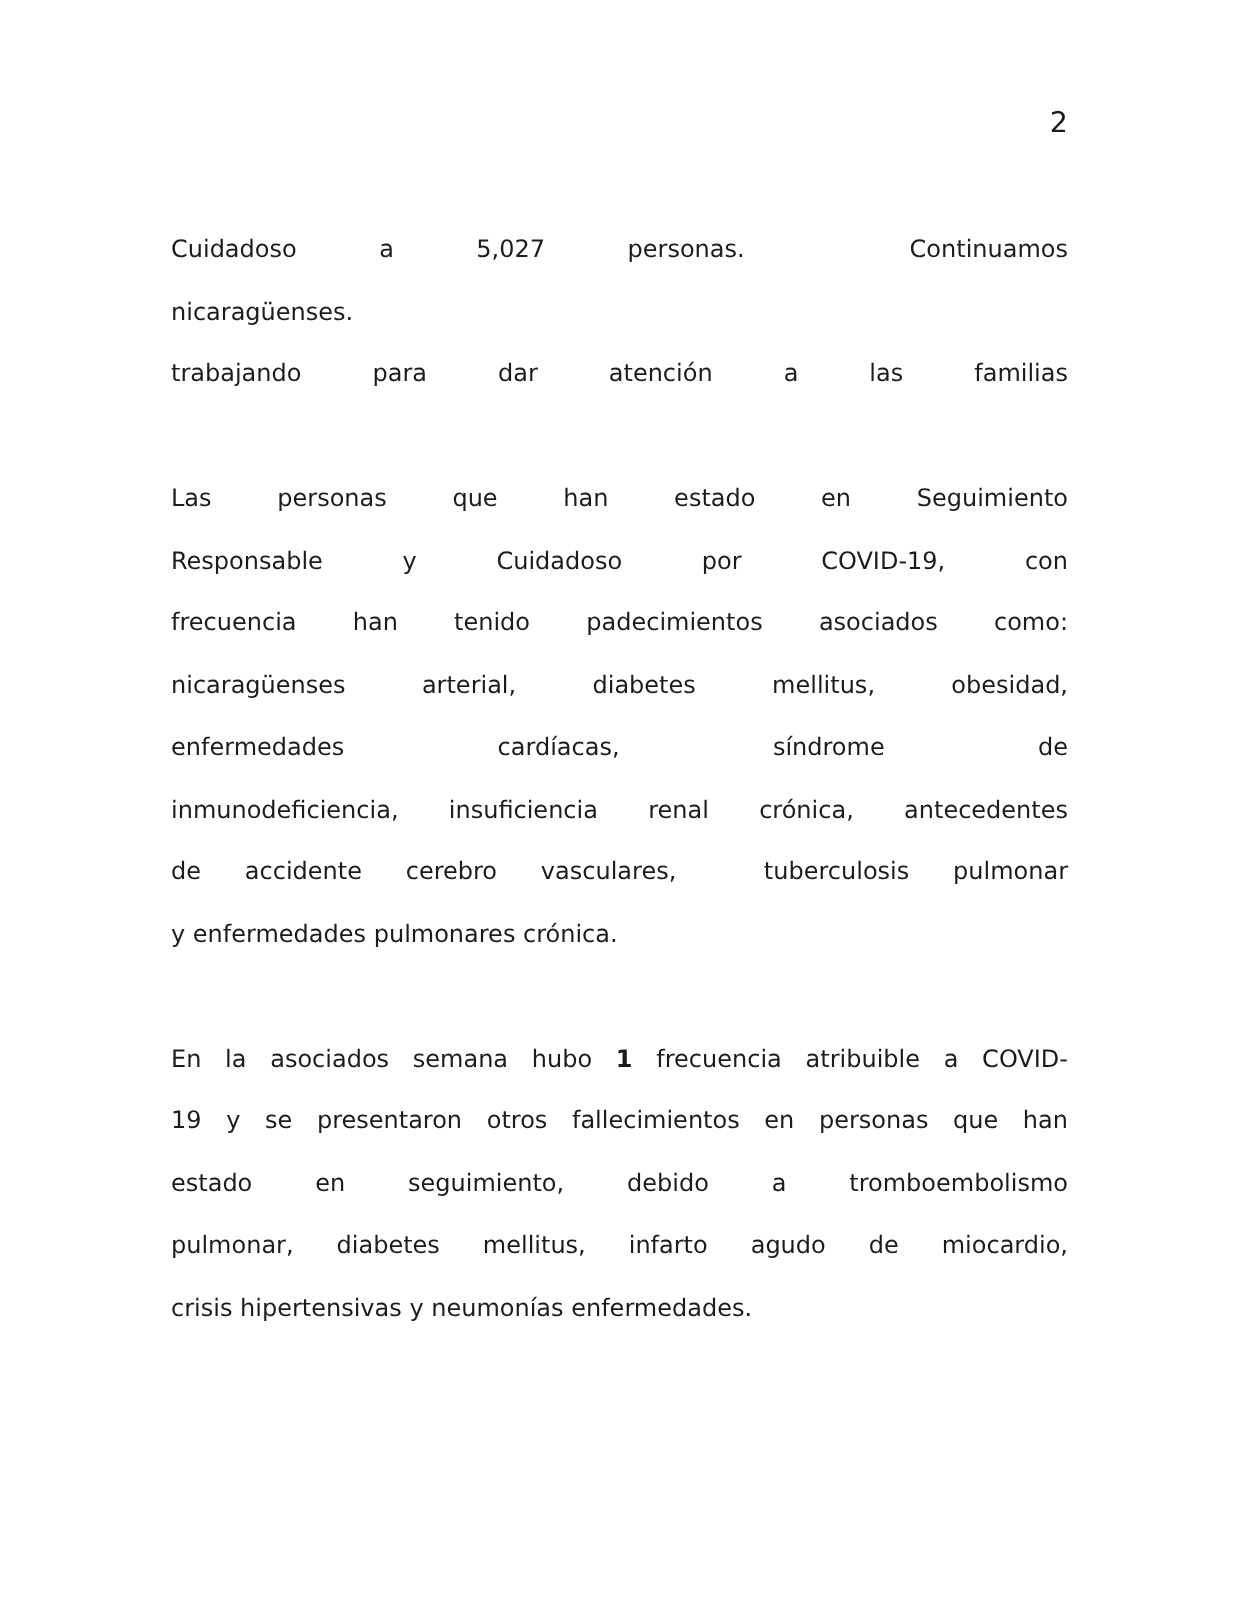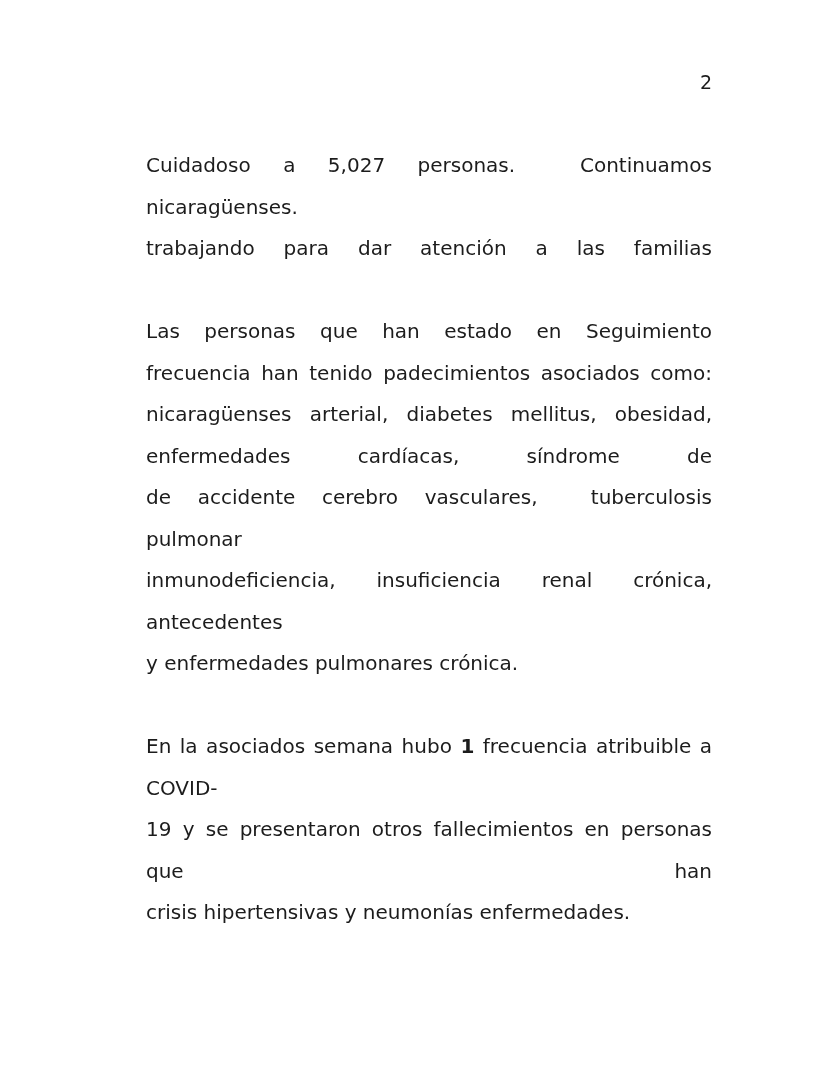--- a/index.html
+++ b/index.html
@@ -24,26 +24,25 @@
   .page-number {
     text-align: right;
     font-size: 19px;
     line-height: 24px;
     margin-bottom: 51px;
   }
   .paragraph {
     margin: 0 0 41.5px 0;
   }
   .line {
-    font-size: 20px;
+    font-size: 16px;
     line-height: 41.5px;
     text-align: justify;
     text-align-last: justify;
     white-space: normal;
-    margin-left: 32px;
   }
   .line.last {
     text-align-last: left;
   }
   .line strong {
     font-weight: bold;
   }
 </style>
 </head>
 <body>
@@ -51,26 +50,29 @@
 <div class="page">
   <div class="page-number">2</div>
   <div>
       <div class="paragraph">
         <div class="line"><span>Cuidadoso a 5,027 personas.&nbsp; Continuamos</span></div>
         <div class="line last"><span>nicaragüenses.</span></div>
         <div class="line"><span>trabajando para dar atención a las familias</span></div>
       </div>
       <div class="paragraph">
         <div class="line"><span>Las personas que han estado en Seguimiento</span></div>
+        <div class="line"><span>Responsable y Cuidadoso por COVID-19, con</span></div>
         <div class="line"><span>frecuencia han tenido padecimientos asociados como:</span></div>
         <div class="line"><span>nicaragüenses arterial, diabetes mellitus, obesidad,</span></div>
         <div class="line"><span>enfermedades cardíacas, síndrome de</span></div>
+        <div class="line"><span>inmunodeficiencia, insuficiencia renal crónica, antecedentes</span></div>
         <div class="line"><span>de accidente cerebro vasculares,&nbsp; tuberculosis pulmonar</span></div>
-        <div class="line"><span>inmunodeficiencia, insuficiencia renal crónica, antecedentes</span></div>
         <div class="line last"><span>y enfermedades pulmonares crónica.</span></div>
       </div>
       <div class="paragraph">
         <div class="line"><span>En la asociados semana hubo </span><strong>1</strong><span> frecuencia atribuible a COVID-</span></div>
         <div class="line"><span>19 y se presentaron otros fallecimientos en personas que han</span></div>
+        <div class="line"><span>estado en seguimiento, debido a tromboembolismo</span></div>
+        <div class="line"><span>pulmonar, diabetes mellitus, infarto agudo de miocardio,</span></div>
         <div class="line last"><span>crisis hipertensivas y neumonías enfermedades.</span></div>
       </div>
     </div>
 </div>
 
 </body></html>

